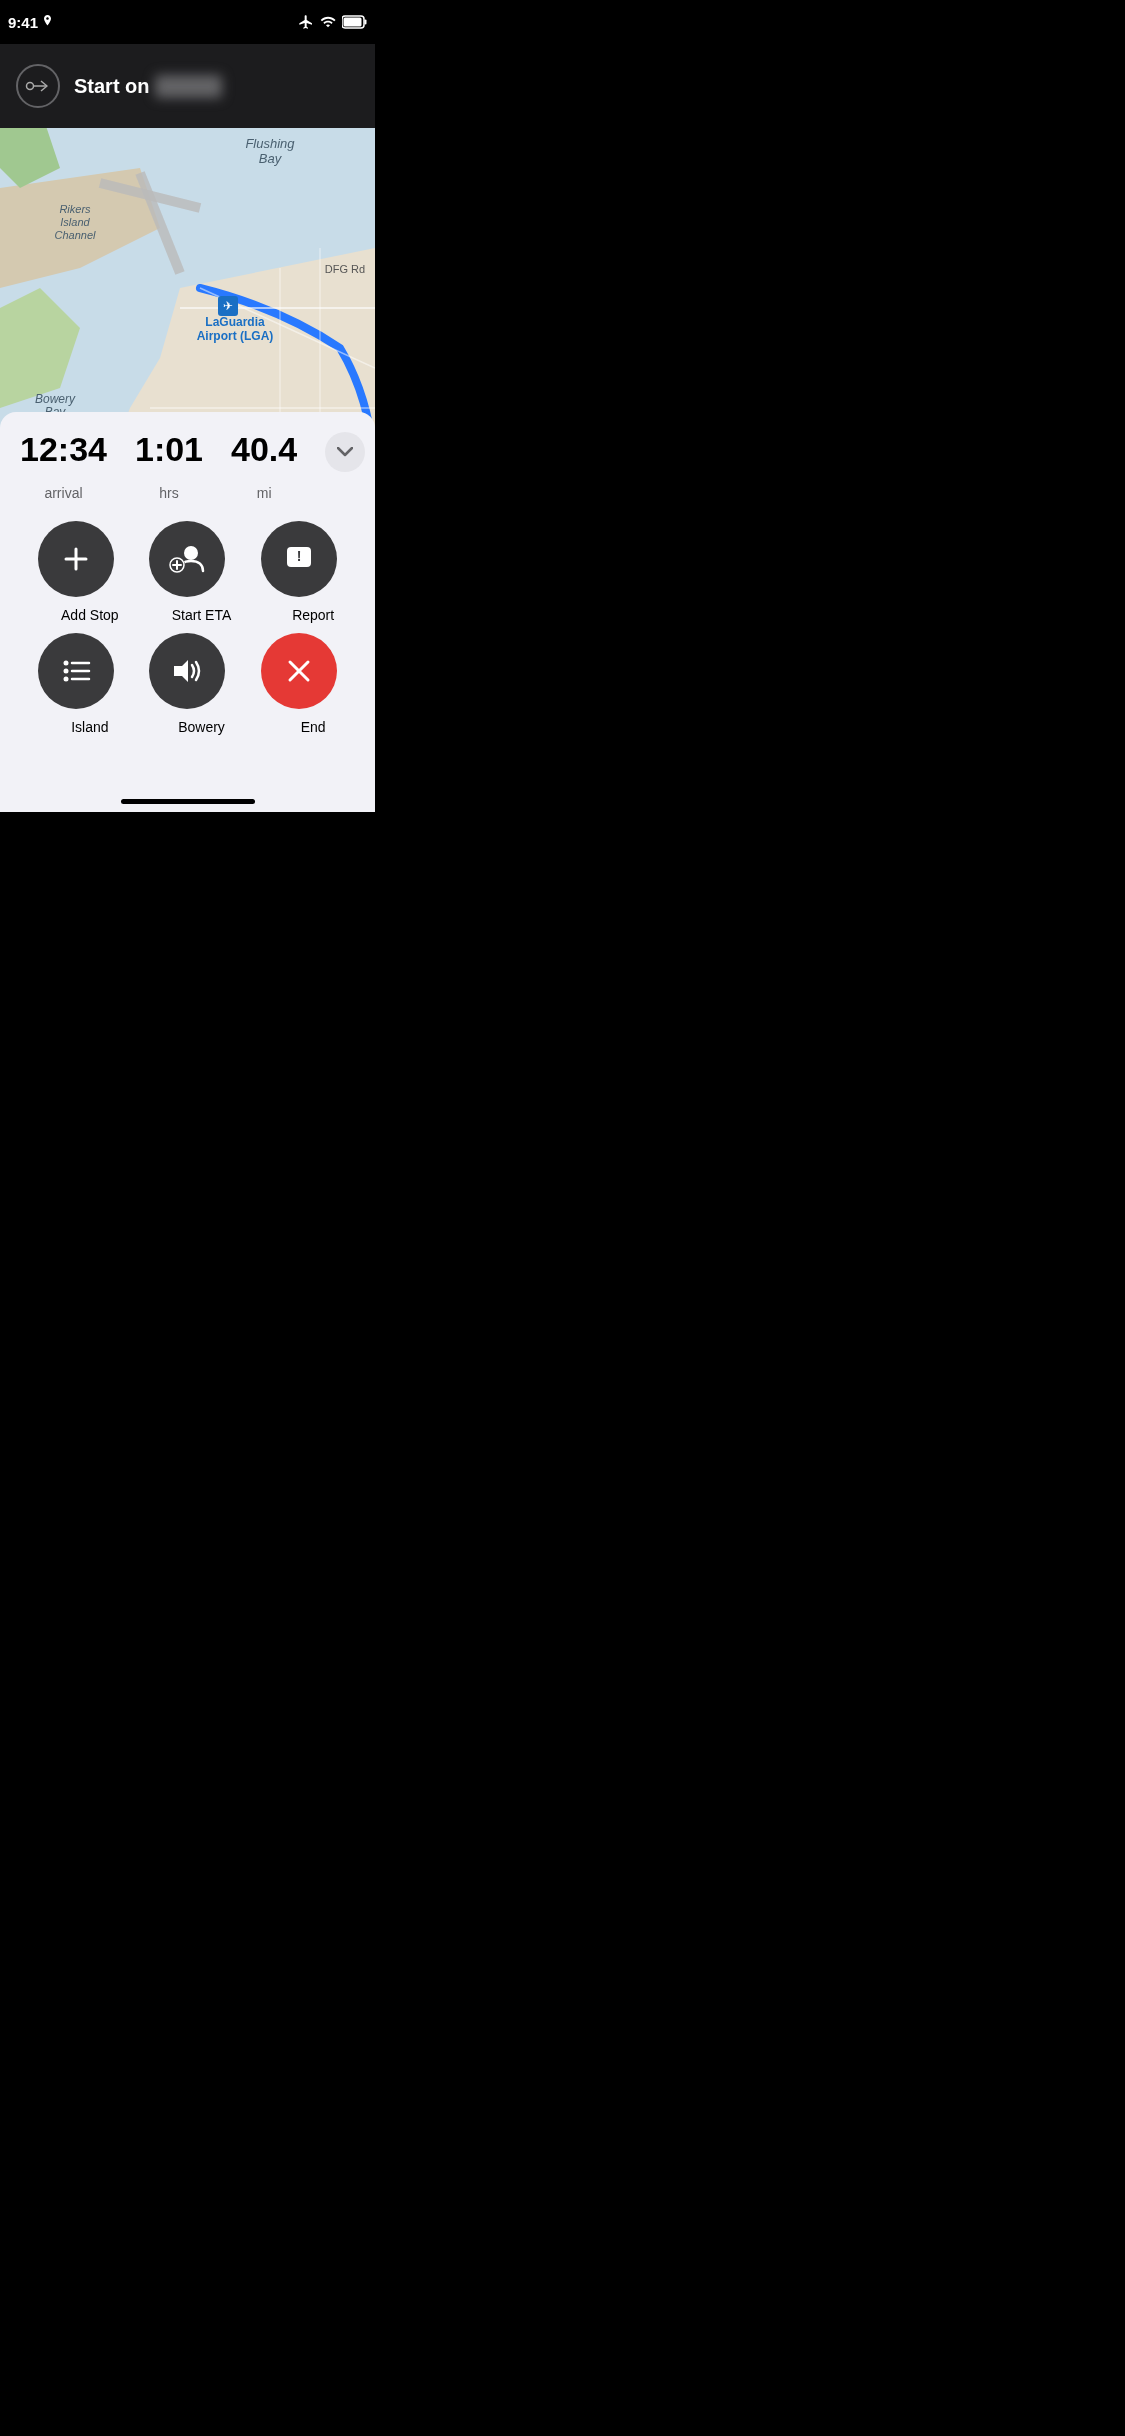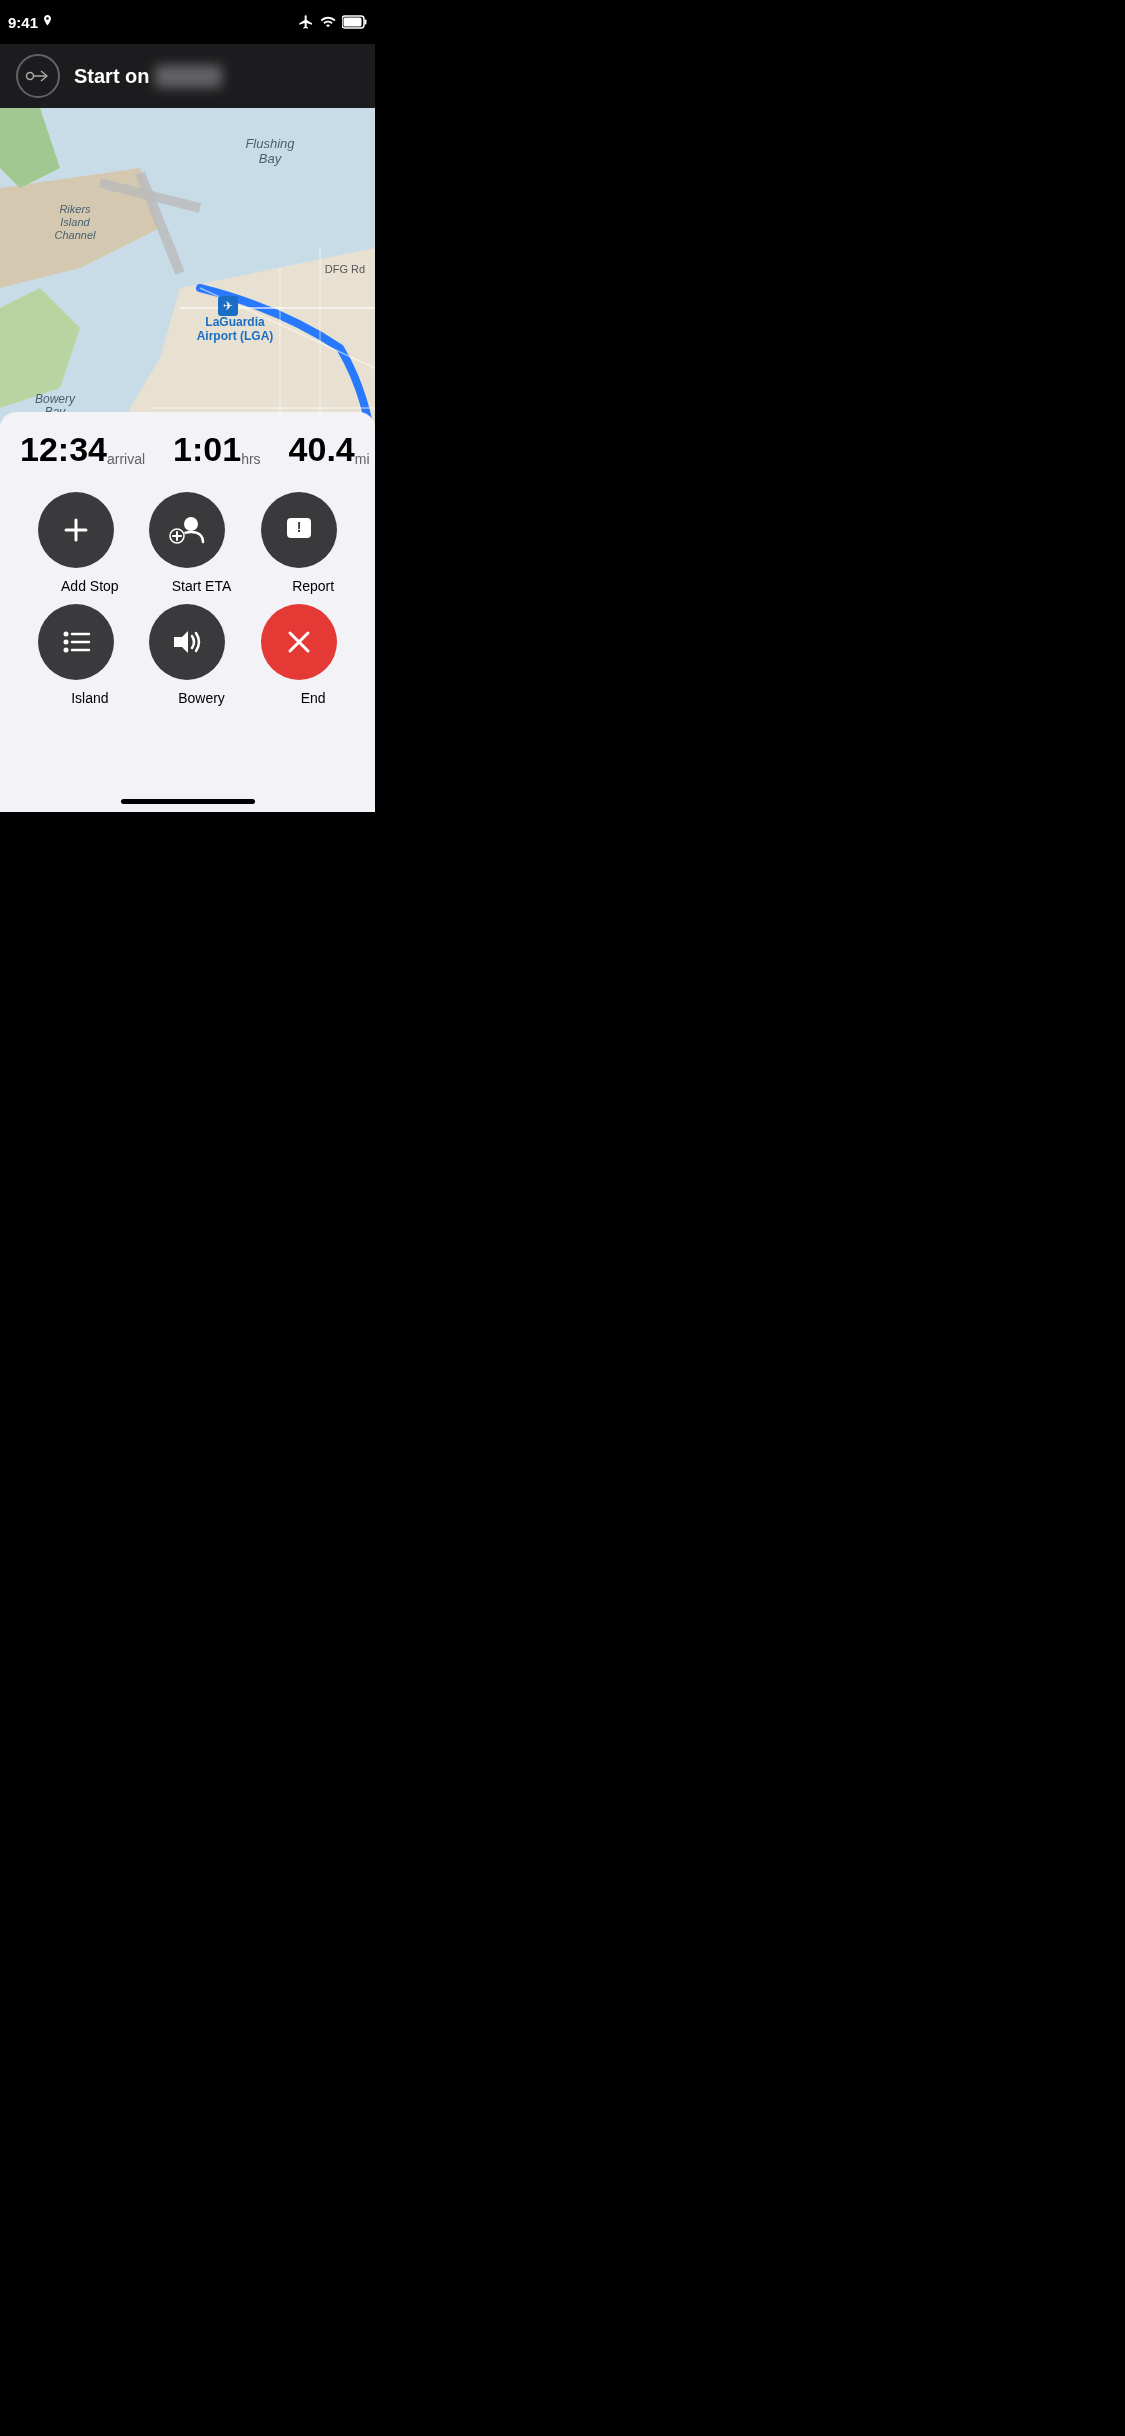--- a/index.html
+++ b/index.html
@@ -40,21 +40,21 @@
       gap: 6px;
     }
     .status-icons svg {
       fill: #fff;
     }
 
     
     .nav-banner {
       position: absolute;
       top: 44px; left: 0; right: 0;
-      height: 64px;
+      height: 84px;
       background: #1c1c1e;
       display: flex;
       align-items: center;
       padding: 0 16px;
       gap: 14px;
       z-index: 90;
     }
     .nav-direction-icon {
       width: 44px;
       height: 44px;
@@ -109,21 +109,21 @@
 
     
     .eta-row {
       display: flex;
       align-items: flex-start;
       padding: 20px 20px 10px 20px;
       gap: 28px;
     }
     .eta-item {
       display: flex;
-      flex-direction: row;
+      flex-direction: column;
       text-align: center;
     }
     .eta-value {
       font-size: 34px;
       font-weight: 700;
       color: #000;
       line-height: 1;
     }
     .eta-label {
       font-size: 14px;

